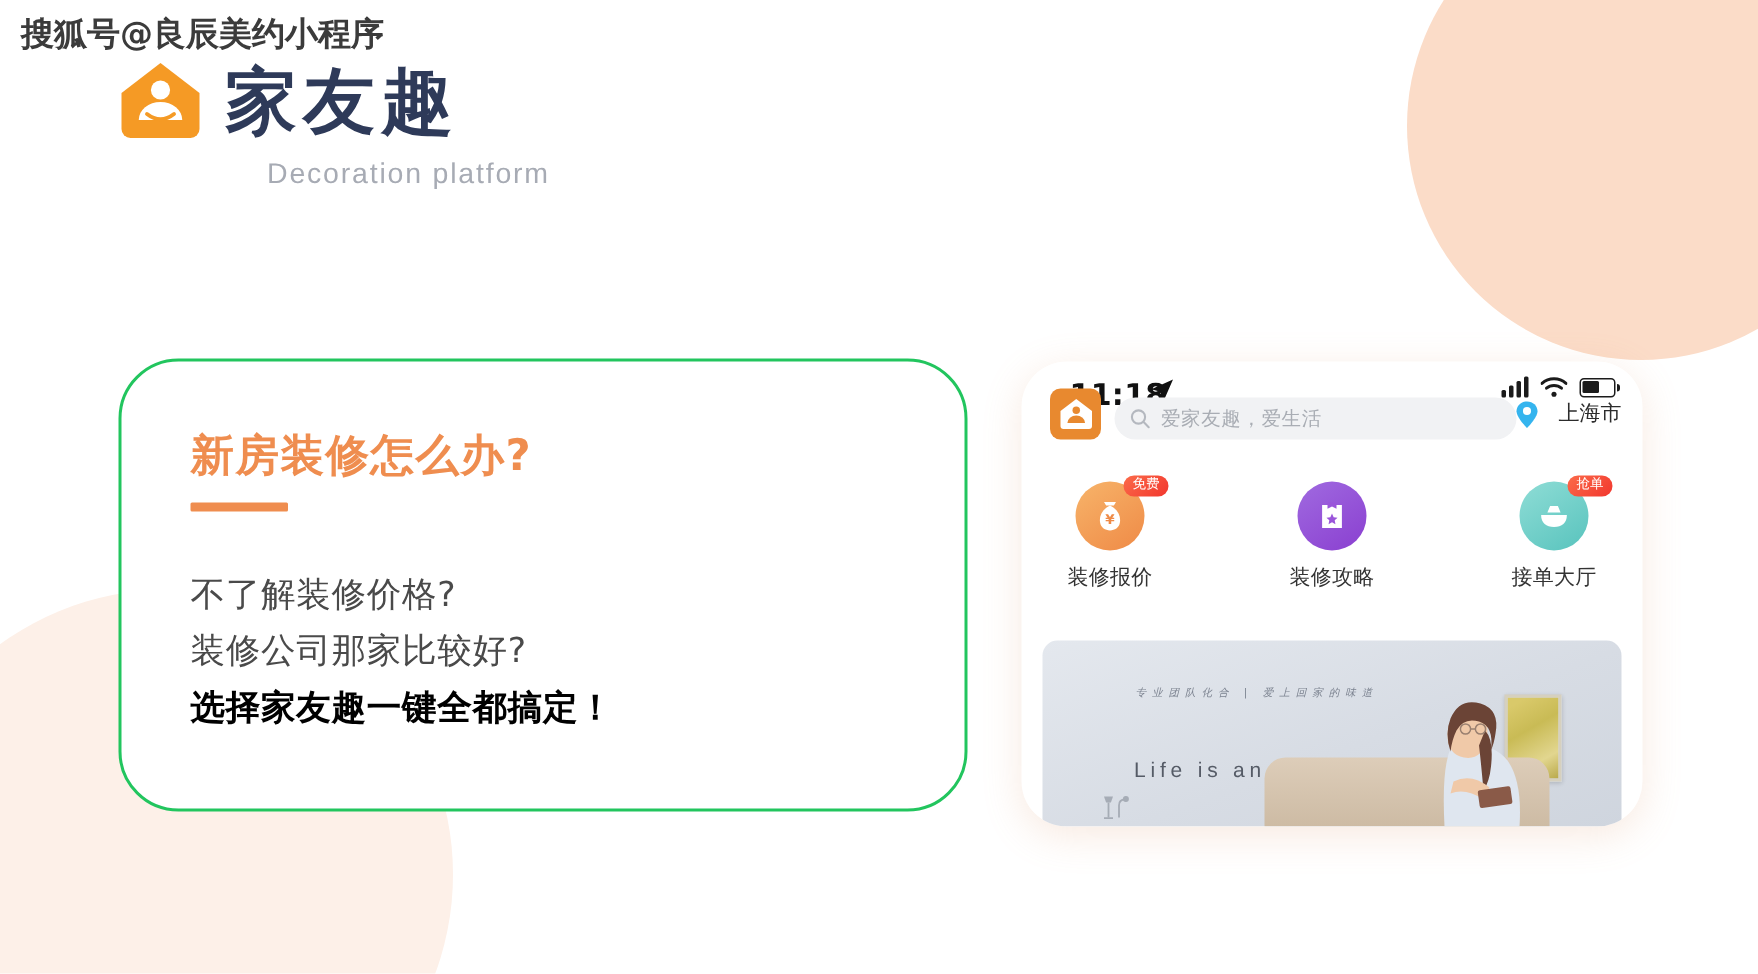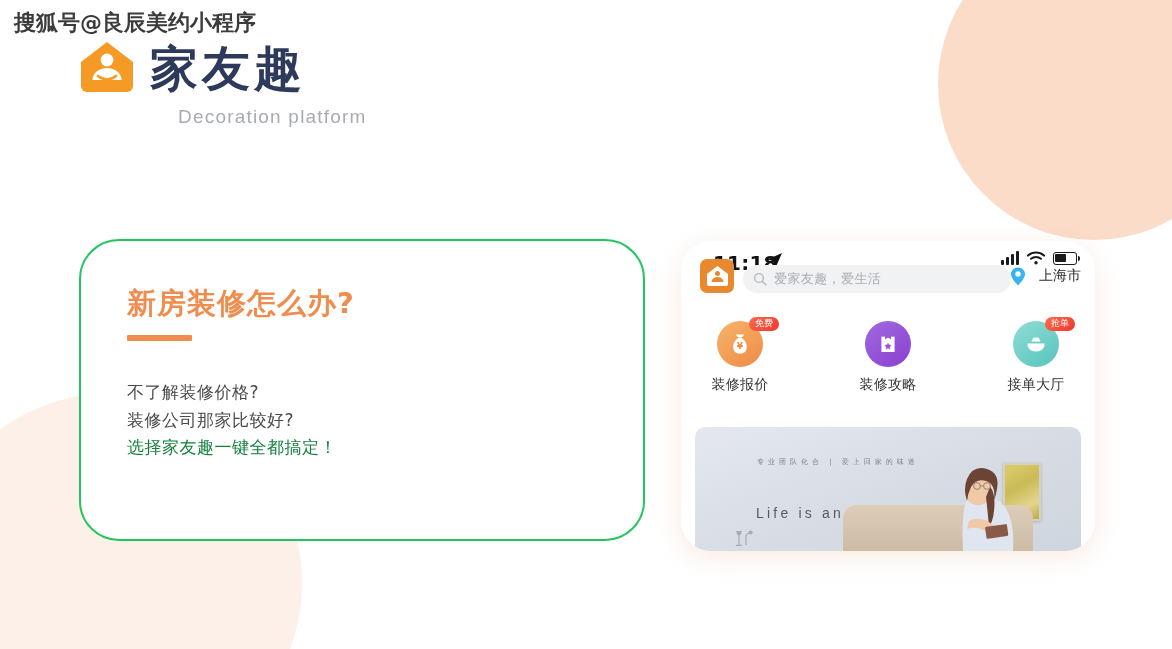--- a/index.html
+++ b/index.html
@@ -124,29 +124,29 @@
     margin-top: 17px;
     width: 65px;
     height: 6px;
     background: #ef8d4f;
     border-radius: 1px;
   }
   .copy-lines {
     margin-top: 38px;
   }
   .copy-line {
-    font-size: 17px;
+    font-size: 23px;
     color: #4a4a4a;
     line-height: 1.62;
     letter-spacing: .5px;
     font-family: "DejaVu Sans", "Liberation Sans", sans-serif;
   }
   .copy-line.strong {
-    font-weight: 400;
-    color: #15803d;
+    font-weight: 700;
+    color: #000000;
   }
 
   
   .phone {
     position: absolute;
     left: 681px;
     top: 241px;
     width: 414px;
     height: 310px;
     background: #ffffff;
@@ -354,20 +354,21 @@
   }
   .banner-kicker {
     position: absolute;
     left: 62px;
     top: 30px;
     font-size: 7px;
     letter-spacing: 4px;
     color: #7c8390;
     white-space: nowrap;
     font-family: "DejaVu Sans", "Liberation Sans", sans-serif;
+    font-style: italic;
   }
   .banner-title {
     position: absolute;
     left: 60px;
     top: 44px;
     font-size: 27px;
     font-weight: 700;
     color: #24282f;
     letter-spacing: 1px;
     white-space: nowrap;

